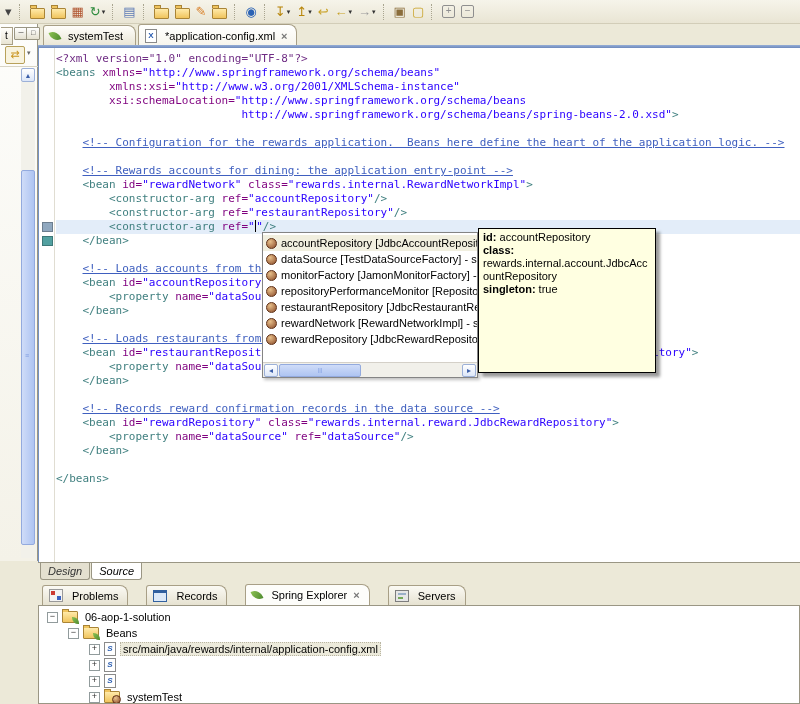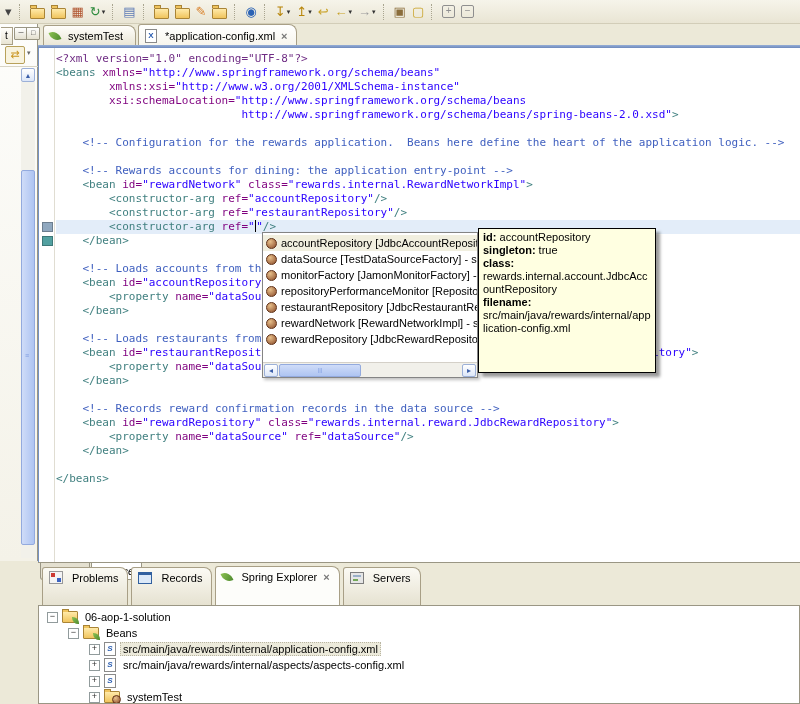--- a/index.html
+++ b/index.html
@@ -49,32 +49,32 @@
   .eband{position:absolute;left:0;top:21px;width:762px;height:3px;background:linear-gradient(#96aed6,#6d89bd);}
   .ebody{position:absolute;left:0;top:24px;width:762px;height:514px;background:#fff;border-left:1px solid #7591c2;box-sizing:border-box;}
   .gutter{position:absolute;left:0;top:0;width:15px;height:100%;background:#ffffff;border-right:1px solid #e0ddd2;}
   .gmark{position:absolute;left:3px;width:9px;height:8px;border:1px solid rgba(0,0,0,.25);}
   .code{position:absolute;left:17px;top:0;right:0;bottom:0;overflow:hidden;padding-top:4px;
         font-family:"DejaVu Sans Mono",monospace;font-size:11px;line-height:14px;white-space:pre;}
   .code-line{height:14px;}
   .code-line.current{background:#e3edf9;margin-left:-17px;padding-left:17px;}
   .cursor{display:inline-block;width:1.5px;height:12px;background:#000;vertical-align:-2px;}
   .c-tag{color:var(--c-tag);} .c-attr{color:var(--c-attr);} .c-val{color:var(--c-val);}
-  .c-com{color:var(--c-com);} .c-pi{color:var(--c-pi);} .c-txt{color:#000;}
+  .c-com{color:var(--c-com);text-decoration:underline;} .c-pi{color:var(--c-pi);} .c-txt{color:#000;}
 
   .ds-tabs{position:absolute;left:0;top:538px;width:762px;height:19px;background:#ece9d8;border-top:1px solid #9a9684;
            display:flex;align-items:flex-start;padding-left:2px;box-sizing:border-box;font-style:italic;}
   .dstab{height:16px;padding:0 7px;line-height:16px;border:1px solid #9a9684;border-top:none;
          background:#e4e0d0;border-radius:0 0 3px 3px;margin-right:1px;color:#333;}
   .dstab.active{background:#fff;font-weight:normal;color:#000;}
 
   
   .bottom-panel{position:absolute;left:38px;top:584px;width:762px;height:120px;}
   .btabs{position:absolute;left:0;top:0;width:762px;height:21px;display:flex;align-items:flex-end;padding-left:4px;}
-  .btab{display:flex;align-items:center;height:19px;padding:0 9px 18px 6px;margin-right:3px;
+  .btab{display:flex;align-items:center;height:19px;padding:0 9px 0 6px;margin-right:18px;
         background:linear-gradient(#fbfaf4,#e6e2d1);border:1px solid #a89f86;border-bottom:none;border-radius:3px 8px 0 0;}
   .btab.active{background:#fdfdfa;height:20px;}
   .btab-label{margin-left:5px;white-space:nowrap;}
   .btab-close{color:#777;font-size:11px;font-weight:bold;margin-left:6px;}
   .tree{position:absolute;left:0;top:21px;width:762px;height:99px;background:#fff;border:1px solid #9a9684;
         box-sizing:border-box;overflow:hidden;padding-top:3px;}
   .trow{display:flex;align-items:center;height:16px;}
   .expander{display:inline-block;width:9px;height:9px;border:1px solid #919b9c;background:#fff;
             font-size:9px;line-height:7px;text-align:center;color:#333;margin-right:4px;flex:none;}
   .tlabel{padding:1px 3px;white-space:nowrap;}
@@ -281,21 +281,20 @@
           <span class="tlabel">Beans</span>
         </div>
         <div class="trow selected" style="padding-left: 50px;">
           <span class="expander">+</span>
           <span class="sconfig-icon ticon">S</span>
           <span class="tlabel">src/main/java/rewards/internal/application-config.xml</span>
         </div>
         <div class="trow" style="padding-left: 50px;">
           <span class="expander">+</span>
           <span class="sconfig-icon ticon">S</span>
-          <span class="tlabel">src/main/java/rewards/internal/aspects/aspects-config.xml</span>
         </div>
         <div class="trow" style="padding-left: 50px;">
           <span class="expander">+</span>
           <span class="sconfig-icon ticon">S</span>
         </div>
         <div class="trow" style="padding-left: 50px;">
           <span class="expander">+</span>
           <span class="fold-base fold-bean ticon"></span>
           <span class="tlabel">systemTest</span>
         </div>
@@ -335,18 +334,17 @@
       </div>
     <div class="pscroll">
       <span class="parrow left">◂</span>
       <div class="pthumb"></div>
       <span class="parrow right">▸</span>
     </div>
   </div>
 
   <div class="btooltip" style="background: rgb(255, 255, 225);">
       <div class="tt-row"><span class="tt-label">id:</span> accountRepository</div>
+      <div class="tt-row"><span class="tt-label">class:</span> rewards.internal.account.JdbcAccountRepository</div>
       <div class="tt-row"><span class="tt-label">singleton:</span> true</div>
-      <div class="tt-row"><span class="tt-label">class:</span> rewards.internal.account.JdbcAccountRepository</div>
-      <div class="tt-row"><span class="tt-label">filename:</span> src/main/java/rewards/internal/application-config.xml</div>
     </div>
 
 </div>
 
 </body></html>

